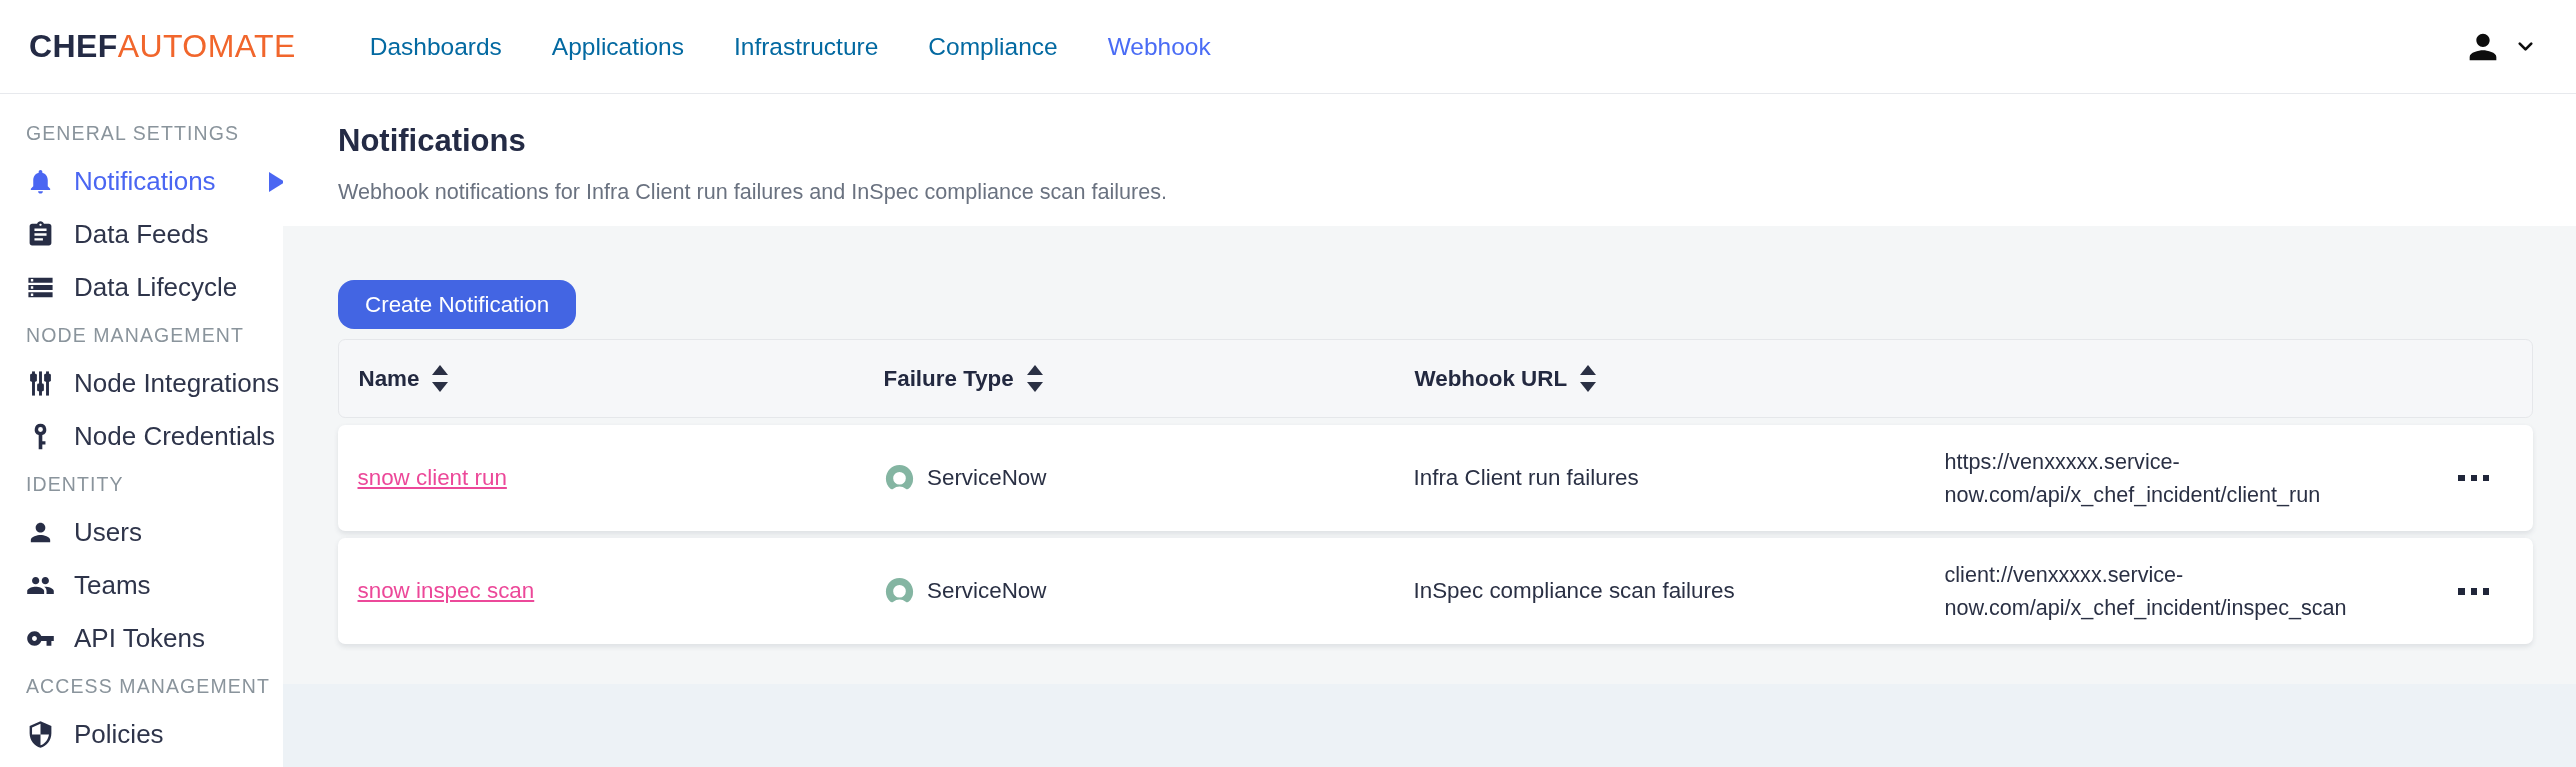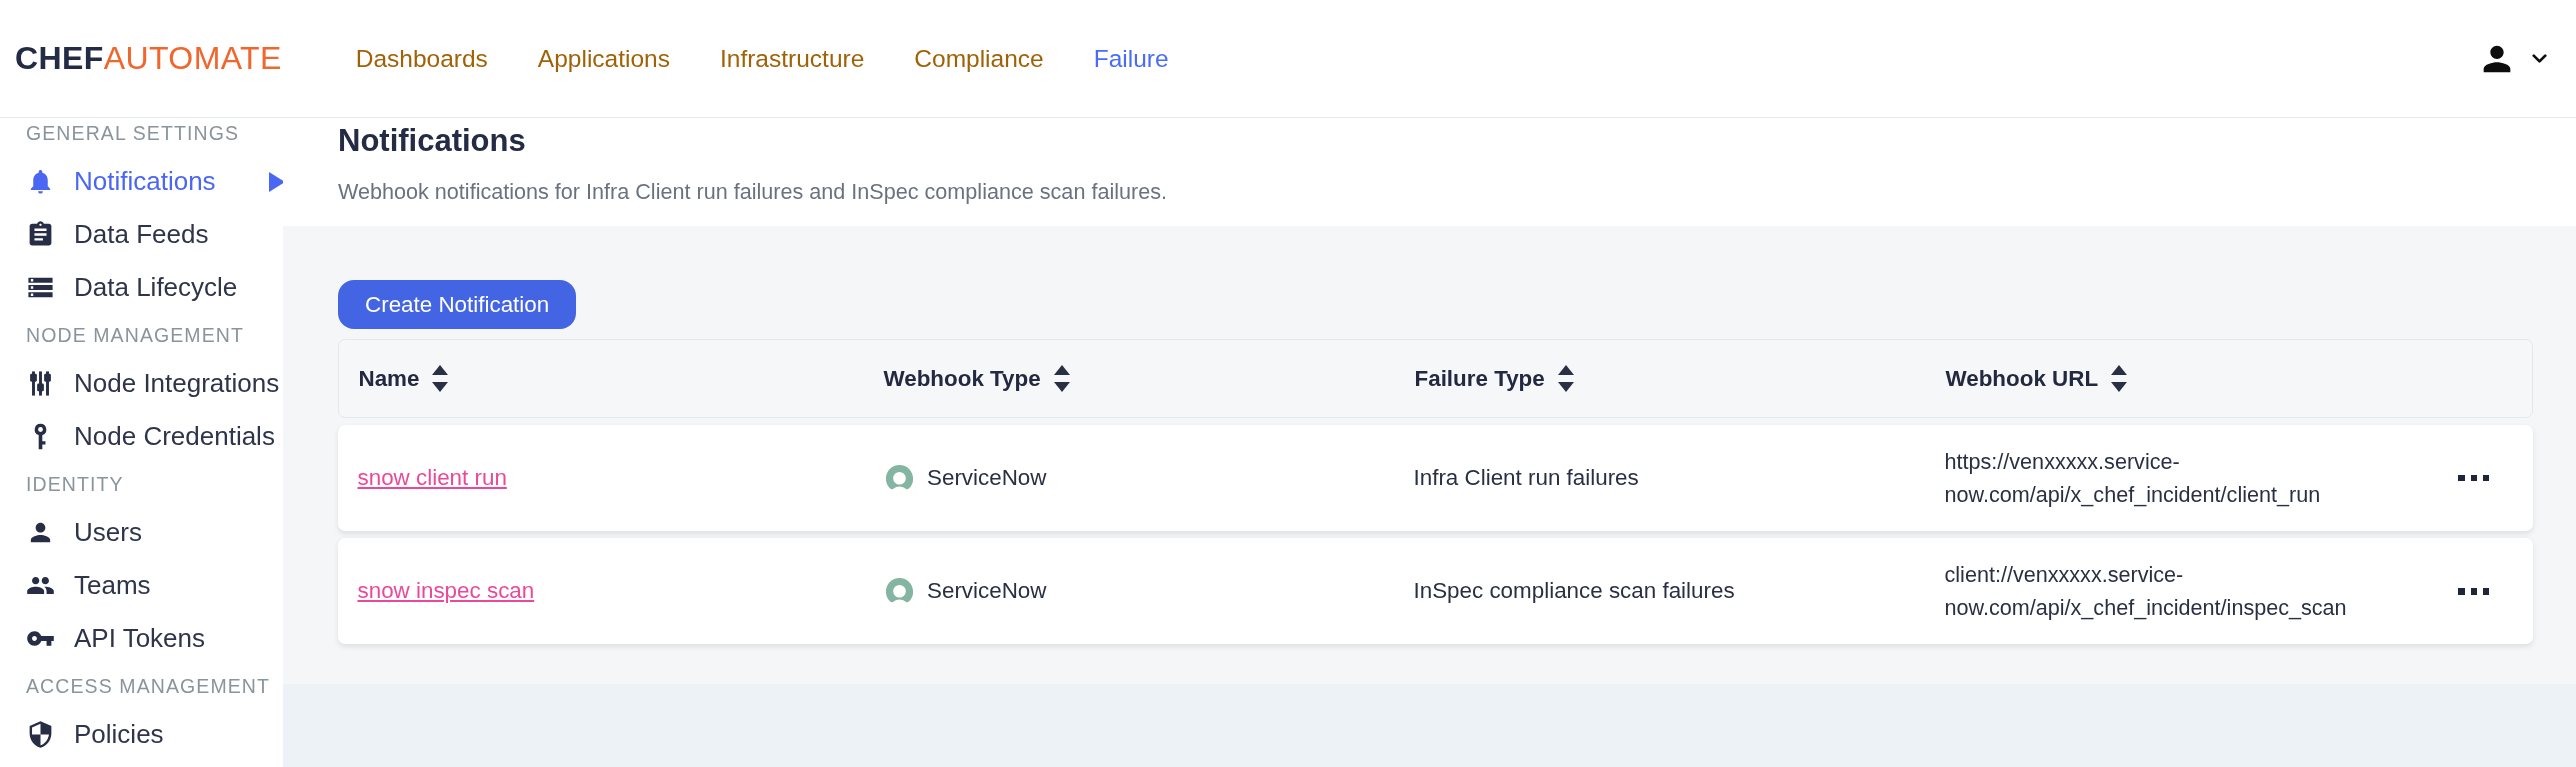--- a/index.html
+++ b/index.html
@@ -1,26 +1,26 @@
 <!DOCTYPE html>
 <html style="font-size:11.5px"><head>
 <meta charset="utf-8">
 <style>
   * { margin:0; padding:0; box-sizing:border-box; }
   html,body { width:2576px; height:767px; overflow:hidden; background:#ffffff;
               font-family:"Liberation Sans", sans-serif; color:#2a3044; }
 
   
-  .topnav { position:absolute; top:0; left:0; width:2576px; height:118px; background:#fff;
-            border-bottom:1.4px solid #e7e9ed; display:flex; align-items:center; padding:0 15px; z-index:10; }
+  .topnav { position:absolute; top:0; left:0; width:2576px; height:94px; background:#fff;
+            border-bottom:1.4px solid #e7e9ed; display:flex; align-items:center; padding:0 29px; z-index:10; }
   .logo { font-size:32px; letter-spacing:0.4px; white-space:nowrap; cursor:pointer; }
   .logo .bold { font-weight:800; color:#242b45; }
   .logo .light { font-weight:500; color:#f1662c; }
   .nav-items { display:flex; align-items:center; margin-left:49px; list-style:none; }
-  .nav-items li { font-size:24.5px; color:#a16207; padding:0 25px; cursor:pointer; white-space:nowrap; }
+  .nav-items li { font-size:24.5px; color:#0369a1; padding:0 25px; cursor:pointer; white-space:nowrap; }
   .nav-items li.active { color:#4a6cf5; }
   .profile { margin-left:auto; display:flex; align-items:center; gap:11.5px; padding-right:10px; }
   .profile svg { display:block; }
 
   
   .sidebar { position:absolute; top:94px; left:0; width:309px; bottom:0; background:#fff;
              border-right:1.4px solid #e5e8eb; padding-top:18px; }
   .side-heading { height:43px; display:flex; align-items:center; padding-left:26px;
                   font-size:19.5px; letter-spacing:1.1px; color:#8a949c; white-space:nowrap; }
   .side-item { height:53px; display:flex; align-items:center; padding-left:26px; gap:19px;
@@ -71,21 +71,21 @@
 
 <header class="topnav">
   <div class="logo">
     <span class="bold">CHEF</span><span class="light">AUTOMATE</span>
   </div>
   <ul class="nav-items">
     <li>Dashboards</li>
     <li>Applications</li>
     <li>Infrastructure</li>
     <li>Compliance</li>
-    <li class="active">Failure</li>
+    <li class="active">Webhook</li>
   </ul>
   <div class="profile">
     <svg width="40" height="40" viewBox="0 0 24 24" fill="#0d0d0d">
         <path d="M12 12c2.21 0 4-1.79 4-4s-1.79-4-4-4-4 1.79-4 4 1.79 4 4 4zm0 2c-2.67 0-8 1.34-8 4v2h16v-2c0-2.66-5.33-4-8-4z"></path>
       </svg>
     <svg width="23" height="23" viewBox="0 0 24 24" fill="none" stroke="#0d0d0d" stroke-width="2.8" stroke-linecap="round" stroke-linejoin="round">
         <path d="M6 9l6 6 6-6"></path>
       </svg>
   </div>
 </header>
@@ -178,27 +178,20 @@
 
       <div class="grid-row thead">
         <div class="th">
           <span>Name</span>
           <span class="sort">
               <i class="up"></i>
               <i class="down"></i>
             </span>
         </div>
         <div class="th">
-          <span>Webhook Type</span>
-          <span class="sort">
-              <i class="up"></i>
-              <i class="down"></i>
-            </span>
-        </div>
-        <div class="th">
           <span>Failure Type</span>
           <span class="sort">
               <i class="up"></i>
               <i class="down"></i>
             </span>
         </div>
         <div class="th">
           <span>Webhook URL</span>
           <span class="sort">
               <i class="up"></i>

